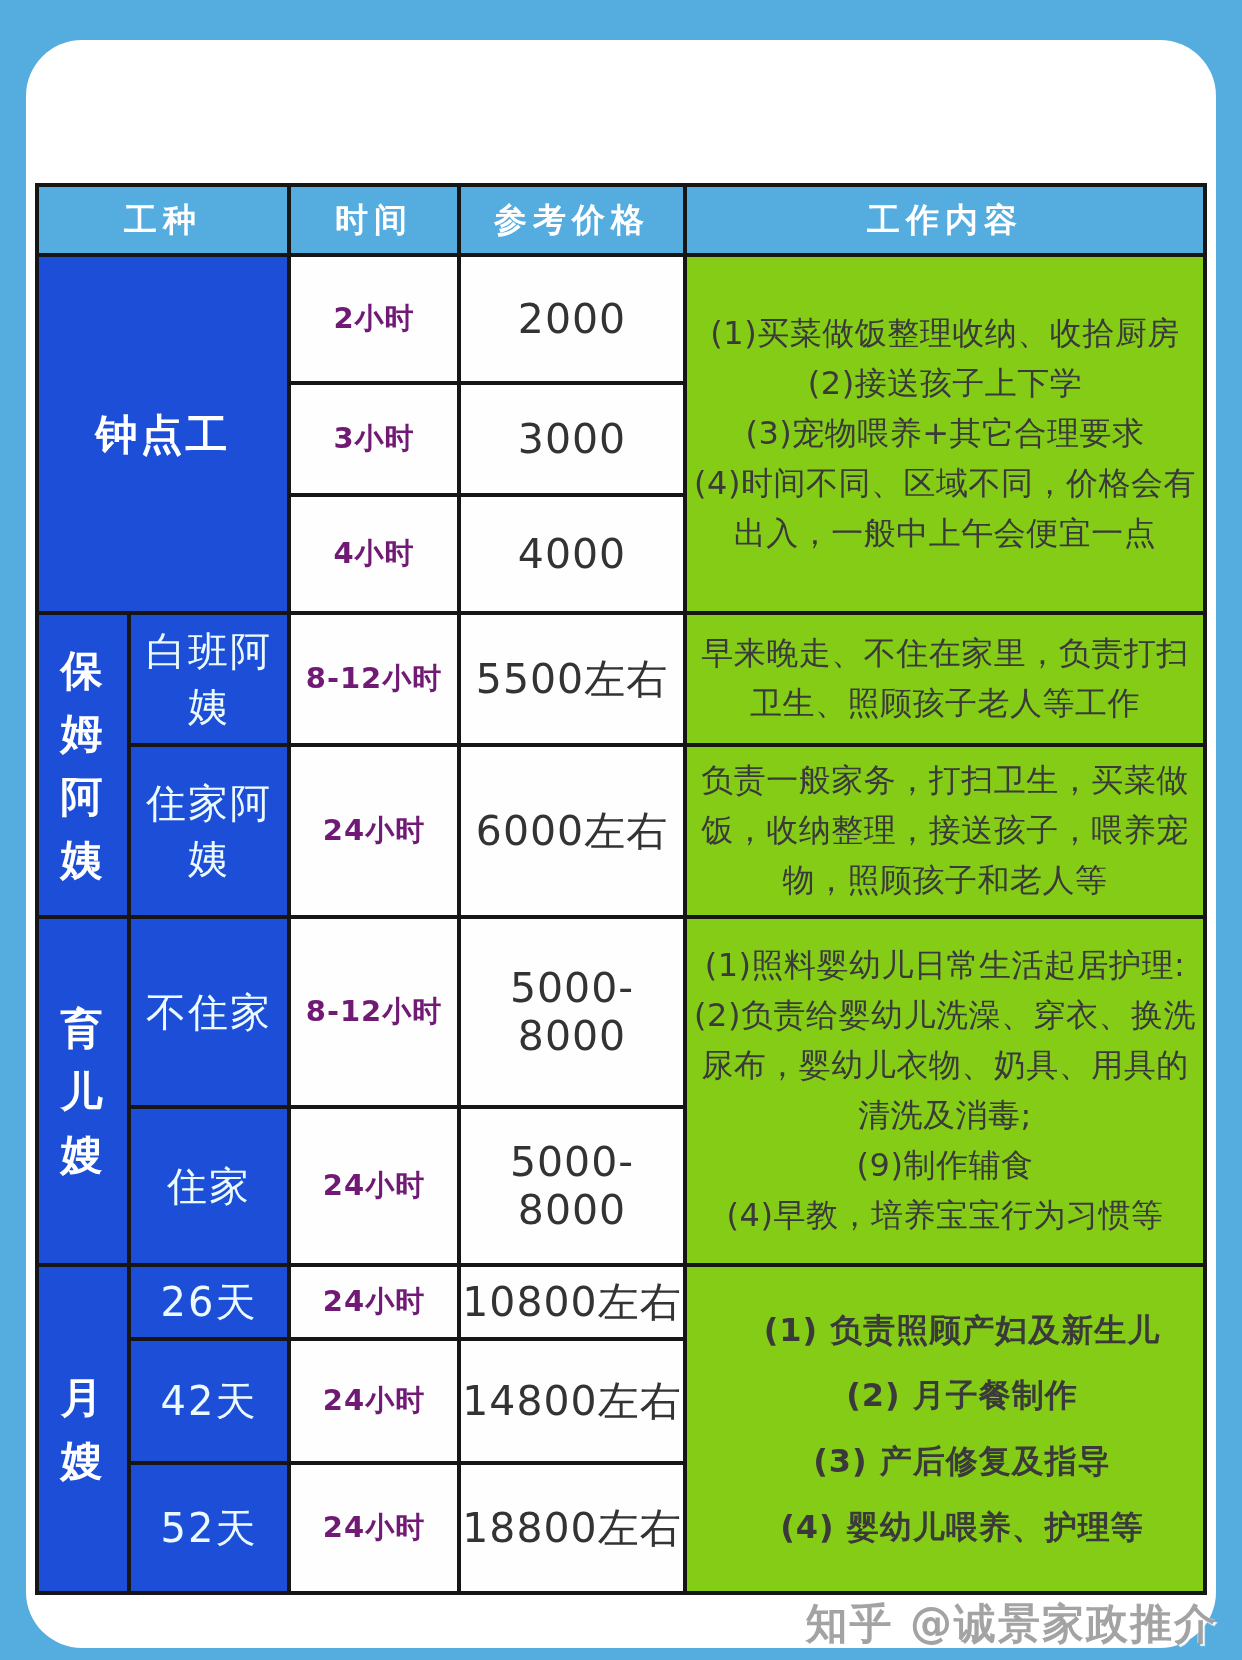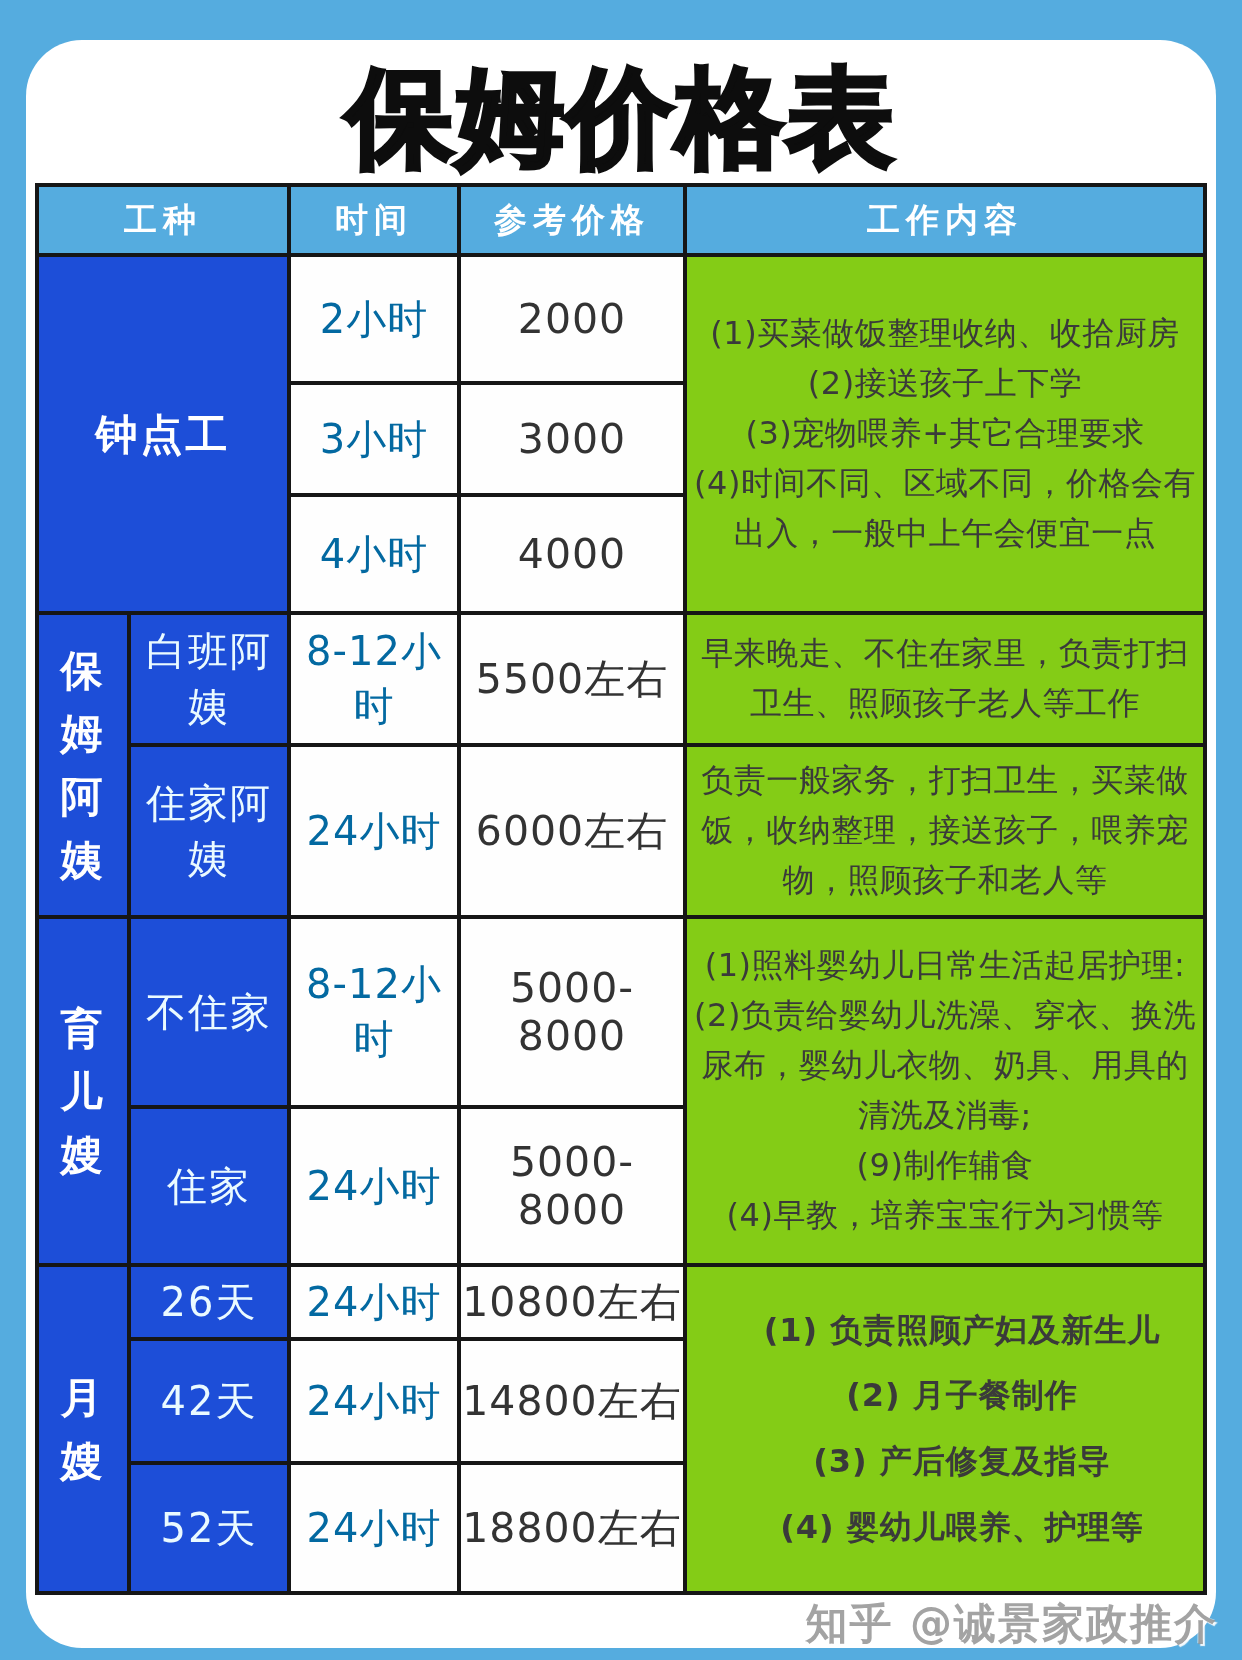--- a/index.html
+++ b/index.html
@@ -72,23 +72,23 @@
     white-space: pre-line;
     line-height: 1.5;
   }
   td.subcell {
     color: #eafaff;
     font-size: 40px;
     font-weight: normal;
     letter-spacing: 2px;
   }
   td.timecell {
-    color: #0369a1;
-    font-size: 40px;
-    font-weight: 400;
+    color: #701a75;
+    font-size: 29px;
+    font-weight: 700;
     background: #fefefe;
     letter-spacing: 1px;
   }
   td.pricecell {
     color: #333333;
     font-size: 41px;
     font-weight: 500;
     background: #fefefe;
     letter-spacing: 1px;
   }
@@ -131,21 +131,20 @@
     text-shadow: 2px 2px 1px rgba(255,255,255,0.95), -1px -1px 0 rgba(255,255,255,0.5);
     white-space: nowrap;
   }
 </style>
 </head>
 <body>
 
 <div class="card">
 
   <div class="title-row">
-      <span class="title-main">保姆价格表</span>
   </div>
 
   <table class="price-table">
     <colgroup>
       <col style="width:92px">
         <col style="width:160px">
         <col style="width:170px">
         <col style="width:226px">
         <col style="width:520px">
     </colgroup>

